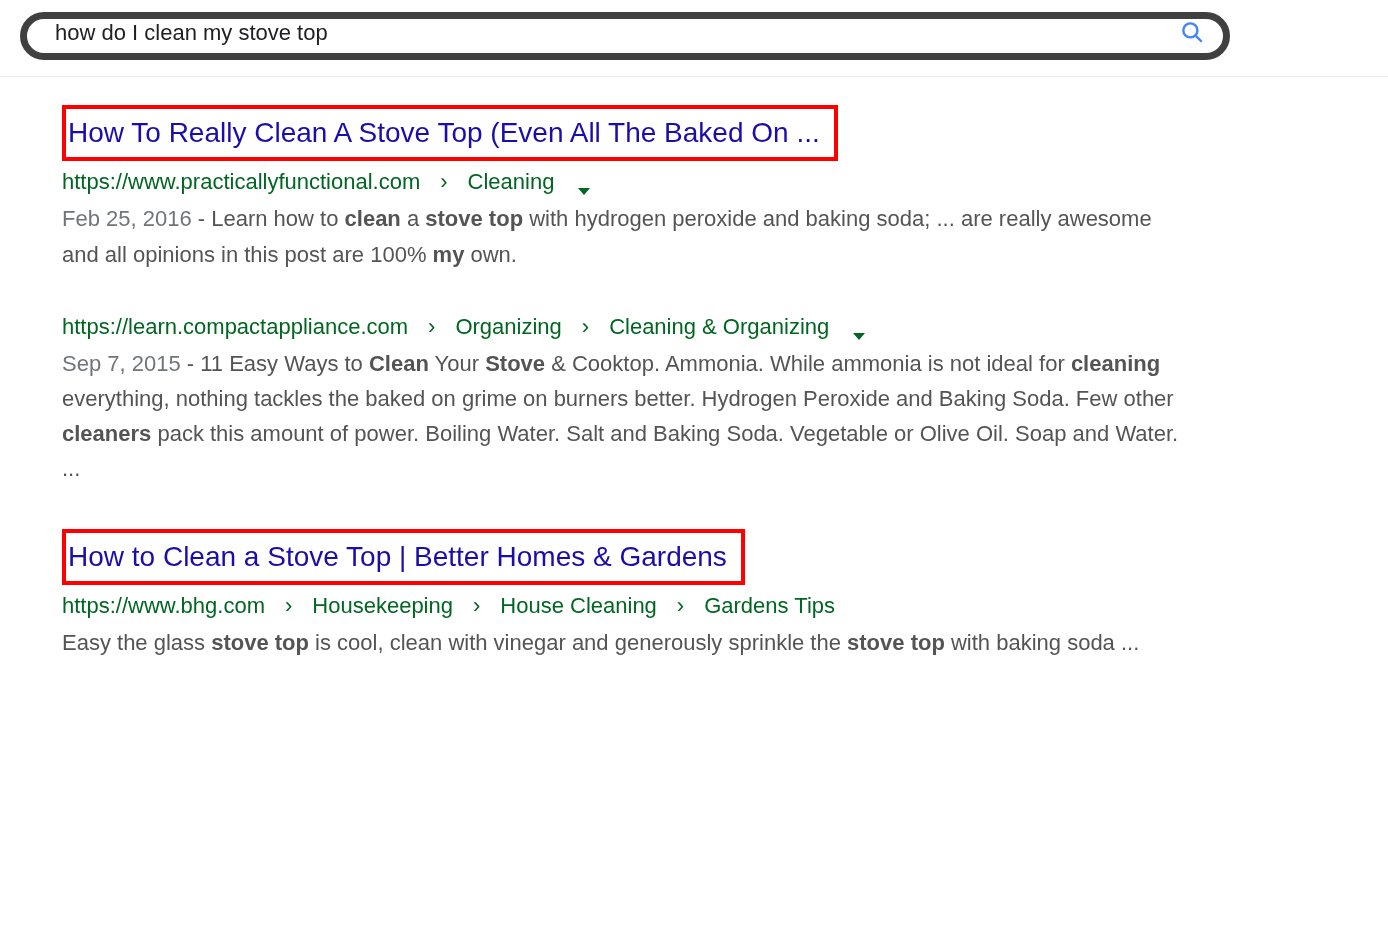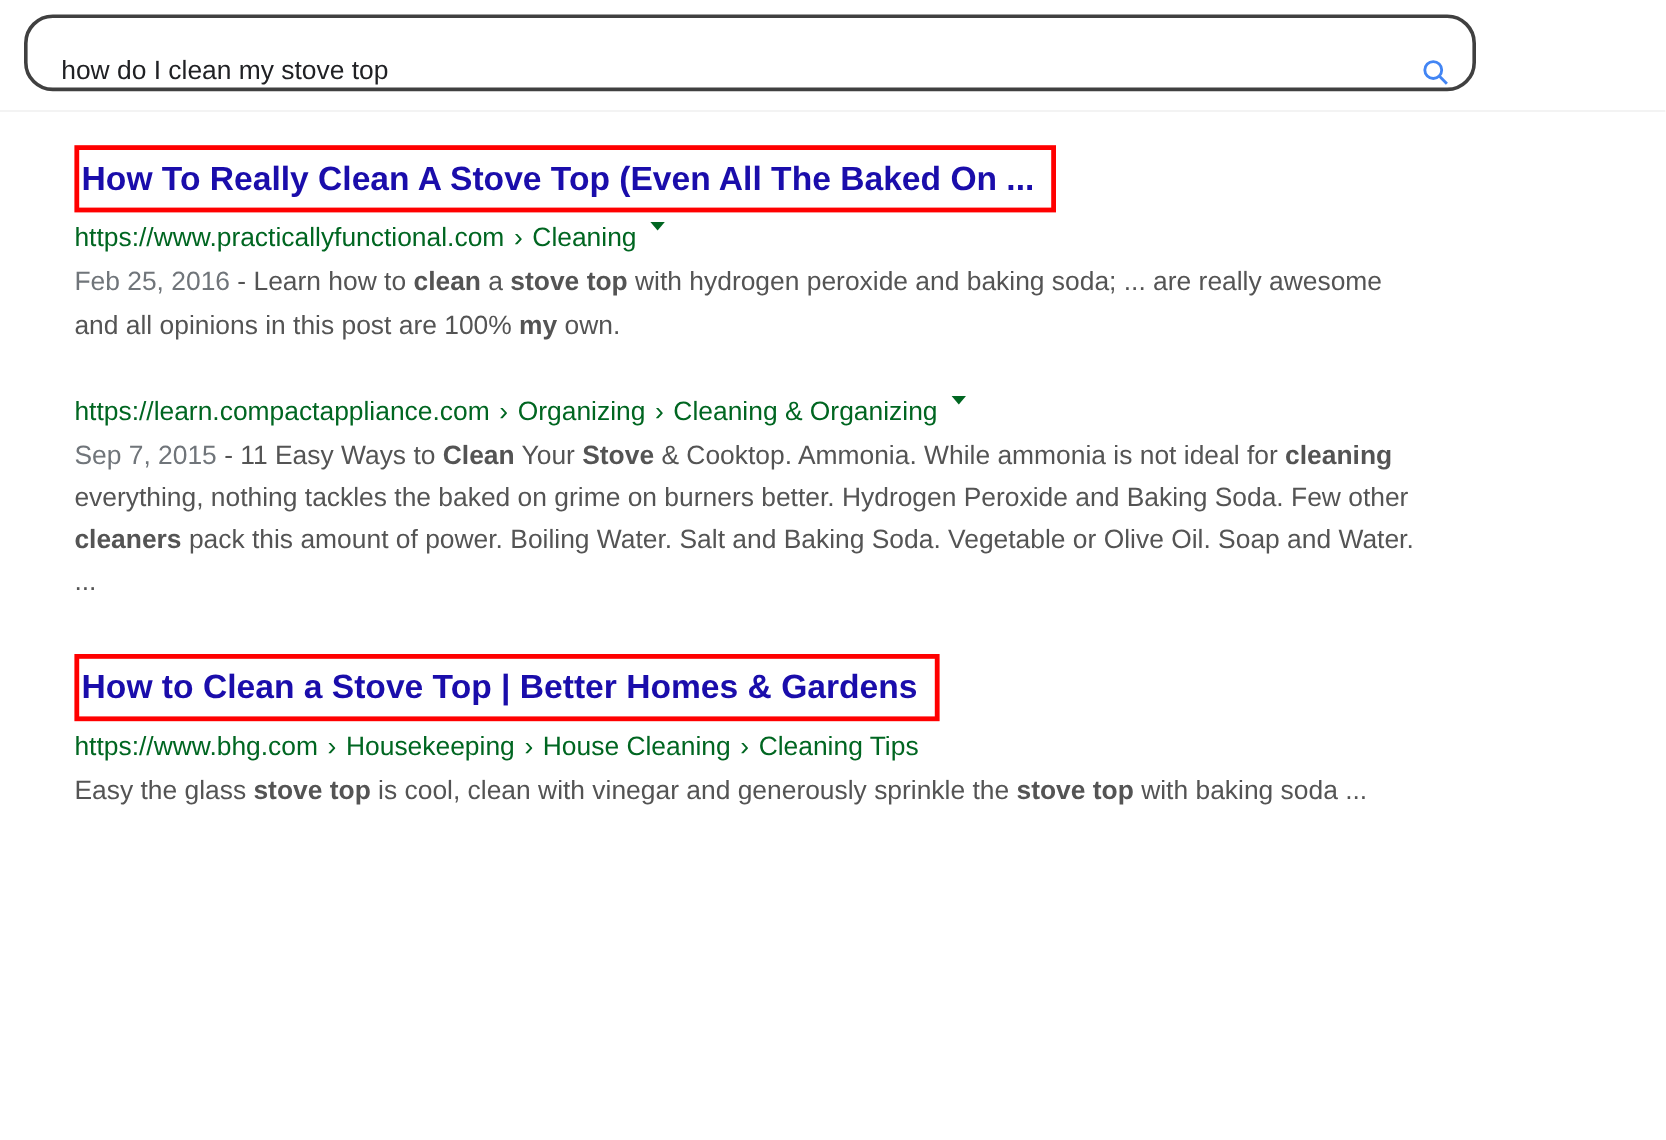--- a/index.html
+++ b/index.html
@@ -9,24 +9,24 @@
     font-family: Arial, sans-serif;
     background: #fff;
     color: #202124;
   }
   .search-bar-container {
     padding: 12px 20px 16px 20px;
     border-bottom: 1px solid #ebebeb;
   }
   .search-bar {
     display: flex;
-    align-items: flex-end;
-    border: 3px solid #404040;
+    align-items: flex-start;
+    border: 7px solid #404040;
     border-radius: 24px;
-    height: 64px;
+    height: 48px;
     padding: 0 18px 0 26px;
     max-width: 1210px;
   }
   .search-input {
     flex: 1;
     border: none;
     outline: none;
     font-size: 22px;
     color: #202124;
     background: transparent;
@@ -47,33 +47,33 @@
   }
   .result-title-box {
     display: inline-block;
     border: 4px solid #ff0000;
     padding: 6px 14px 6px 2px;
     margin-bottom: 6px;
   }
   .result-title {
     color: #1a0dab;
     font-size: 28px;
-    font-weight: 700;
+    font-weight: 400;
     text-decoration: none;
     line-height: 1.3;
   }
   .result-url-line {
     color: #006621;
     font-size: 22px;
     margin-top: 2px;
     margin-bottom: 4px;
     display: flex;
-    align-items: flex-start;
+    align-items: flex-end;
     flex-wrap: wrap;
-    gap: 6px;
+    gap: 18px;
   }
   .crumb-sep {
     color: #006621;
     margin: 0 2px;
   }
   .dropdown-caret {
     display: inline-block;
     width: 0;
     height: 0;
     border-left: 6px solid transparent;
@@ -123,15 +123,15 @@
         <span>Cleaning &amp; Organizing</span>
         <span class="dropdown-caret"></span>
       </div><div class="result-snippet"><span class="snippet-date">Sep 7, 2015</span><span> - 11 Easy Ways to </span><span class="bold">Clean</span><span> Your </span><span class="bold">Stove</span><span> &amp; Cooktop. Ammonia. While ammonia is not ideal for </span><span class="bold">cleaning</span><span> everything, nothing tackles the baked on grime on burners better. Hydrogen Peroxide and Baking Soda. Few other </span><span class="bold">cleaners</span><span> pack this amount of power. Boiling Water. Salt and Baking Soda. Vegetable or Olive Oil. Soap and Water. ...</span></div></div>
     <div class="result"><div class="result-title-box"><a class="result-title" href="#">How to Clean a Stove Top | Better Homes &amp; Gardens</a></div><div class="result-url-line">
         <span>https://www.bhg.com</span>
         <span class="crumb-sep">›</span>
         <span>Housekeeping</span>
         <span class="crumb-sep">›</span>
         <span>House Cleaning</span>
         <span class="crumb-sep">›</span>
-        <span>Cleaning Tips</span>
+        <span>Gardens Tips</span>
       </div><div class="result-snippet"><span>Easy the glass </span><span class="bold">stove top</span><span> is cool, clean with vinegar and generously sprinkle the </span><span class="bold">stove top</span><span> with baking soda ...</span></div></div>
   </div>
 
 </body></html>

